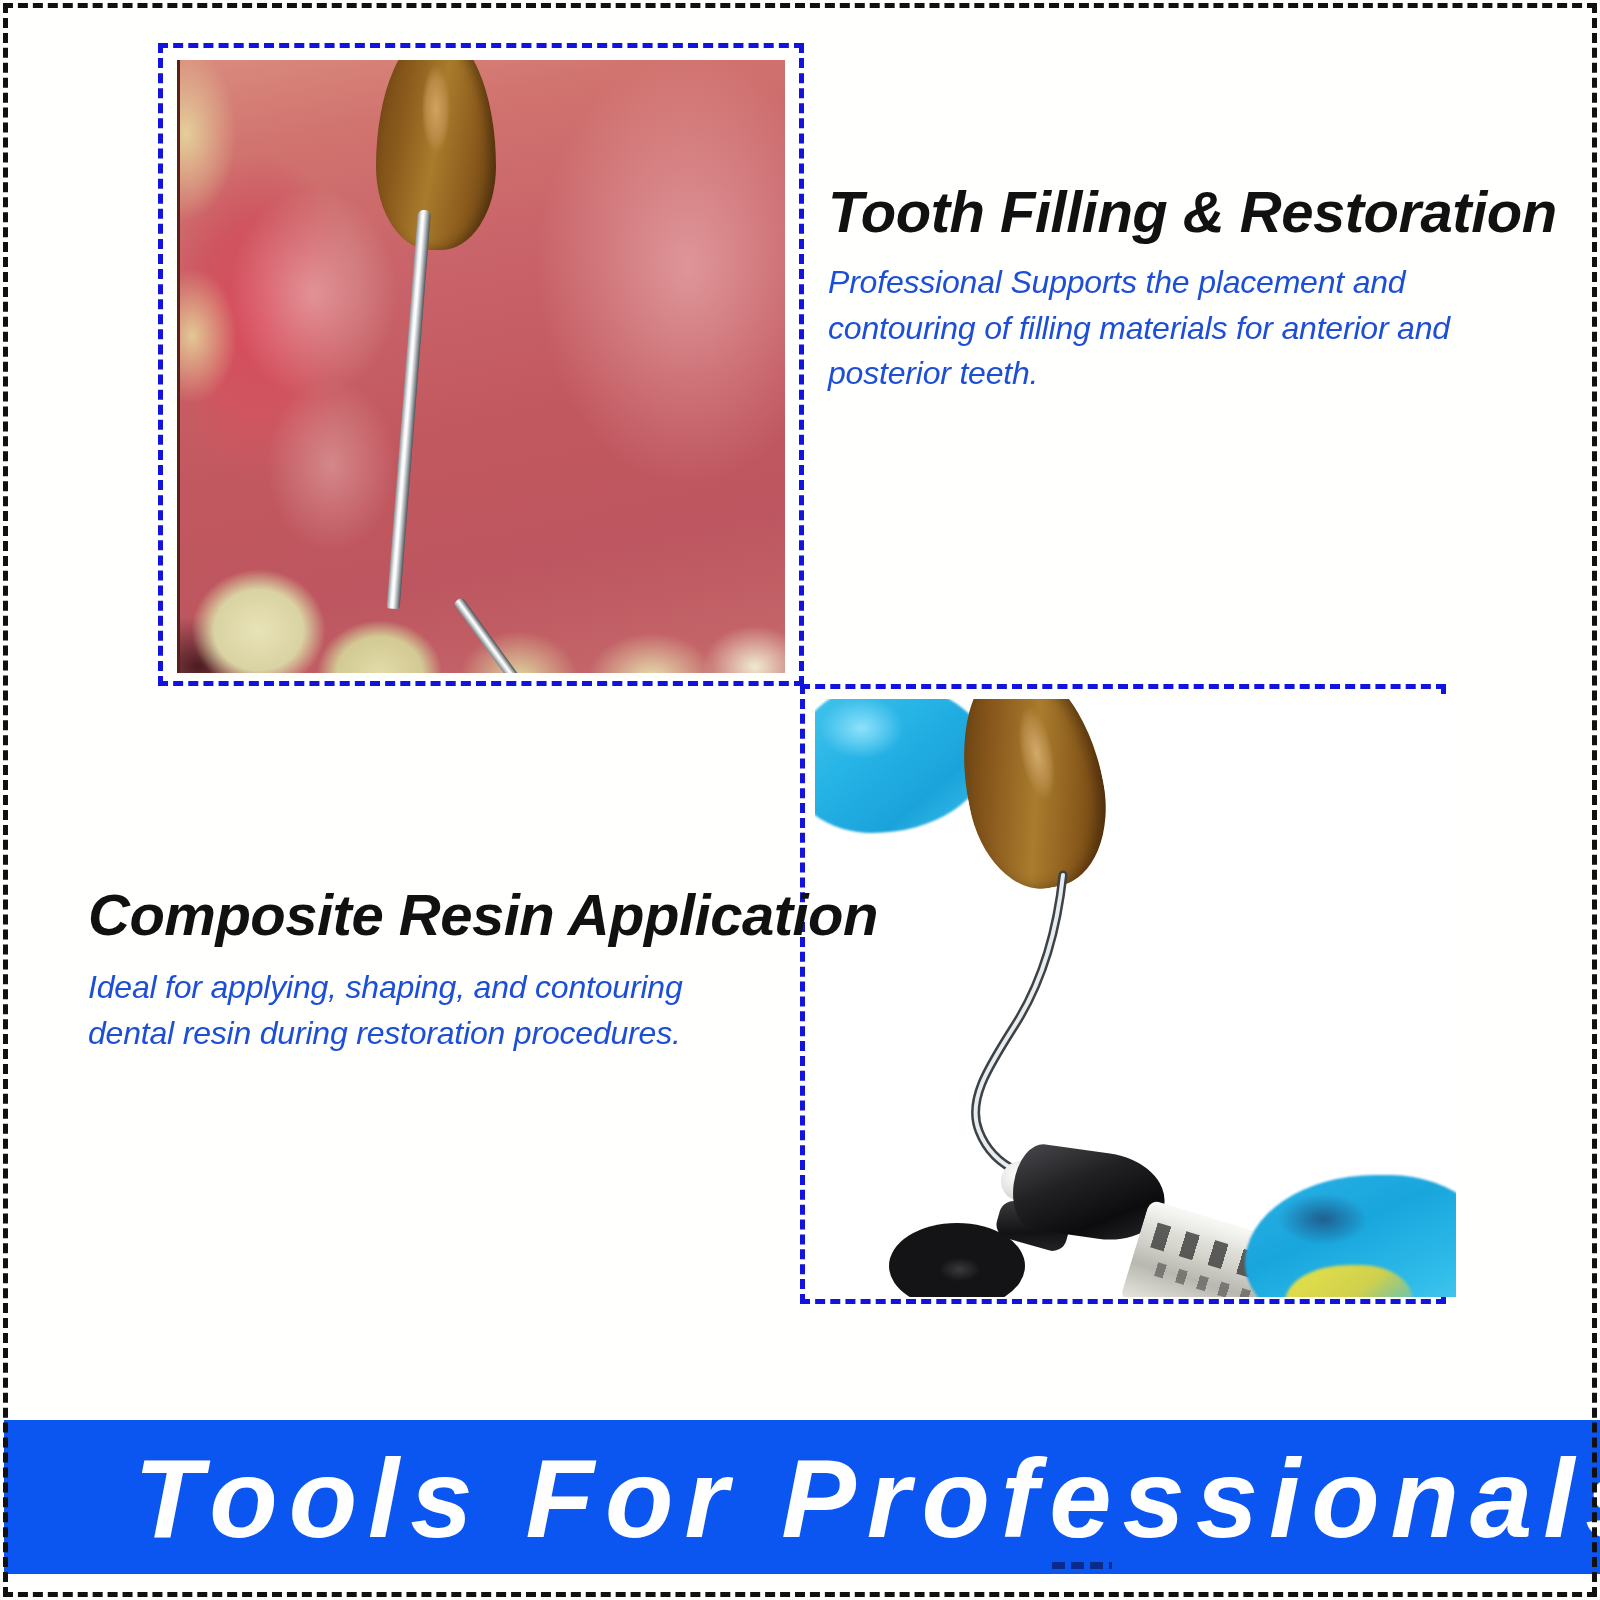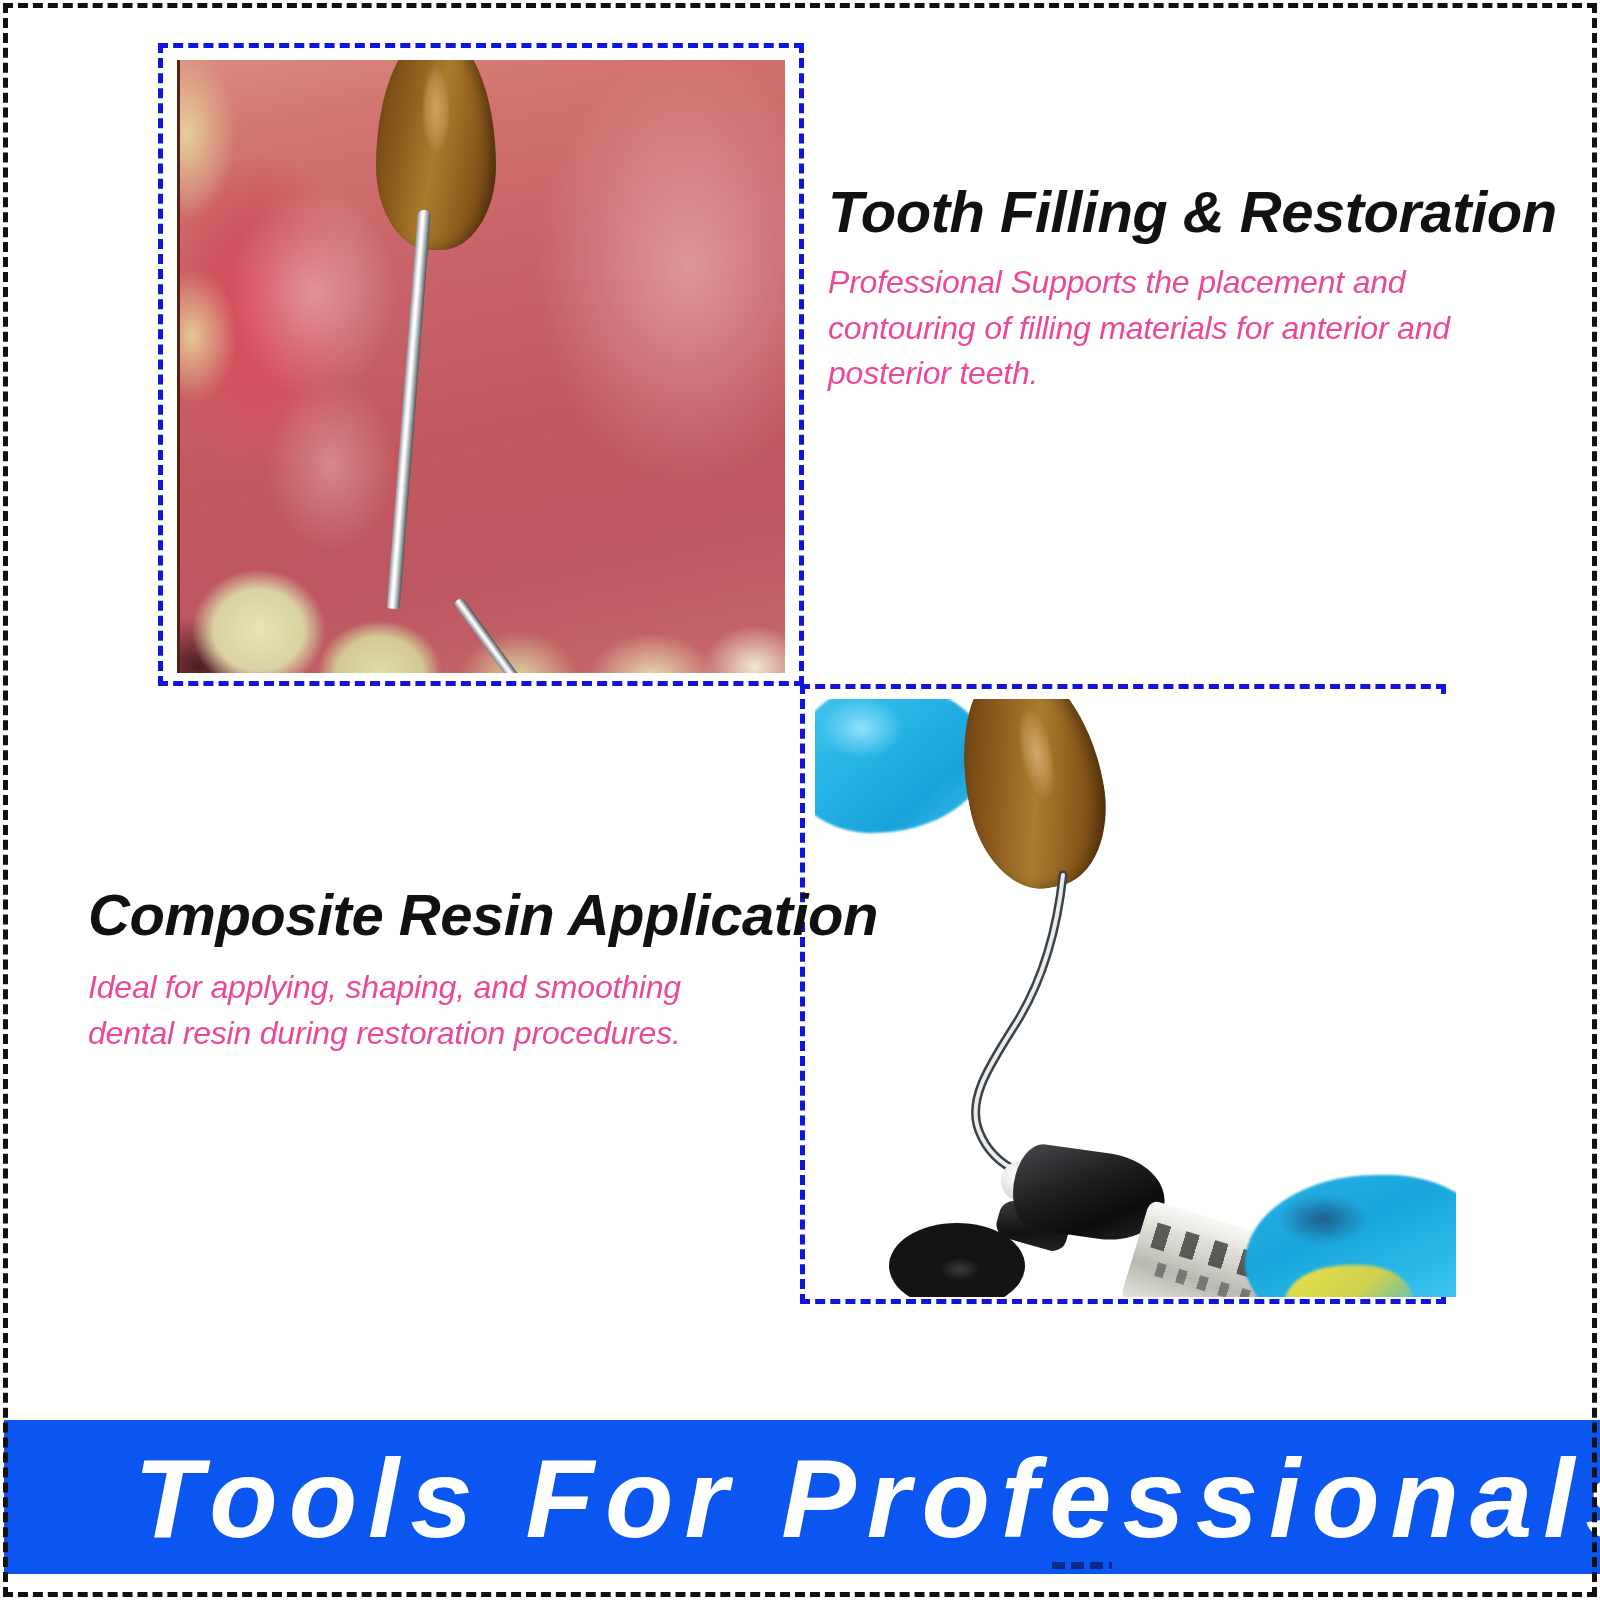--- a/index.html
+++ b/index.html
@@ -217,21 +217,21 @@
     font-stretch:condensed;
     letter-spacing:-0.5px;
     color:#111111;
     line-height:1.06;
     white-space:nowrap;
   }
   .feature-desc {
     font-size:32px;
     font-style:italic;
     font-stretch:condensed;
-    color:#ec4899;
+    color:#1d4ed8;
     line-height:1.42;
     letter-spacing:-0.2px;
   }
 
   #text-block-top {
     position:absolute;
     left:828px; top:181px;
     width:706px;
     z-index:20;
   }
@@ -288,21 +288,21 @@
     </div>
   </div>
 
   <div id="text-block-top">
     <div class="feature-title">Tooth Filling &amp; Restoration</div>
     <div class="feature-desc">Professional Supports the placement and contouring of filling materials for anterior and posterior teeth.</div>
   </div>
 
   <div id="text-block-bottom">
     <div class="feature-title">Composite Resin Application</div>
-    <div class="feature-desc">Ideal for applying, shaping, and smoothing dental resin during restoration procedures.</div>
+    <div class="feature-desc">Ideal for applying, shaping, and contouring dental resin during restoration procedures.</div>
   </div>
 
   <div class="photo-frame" id="frame-bottom">
     <div class="photo-inner" id="photo-syringe">
       <div id="glove-top"></div>
       <div id="instrument-handle-2"></div>
       <svg id="probe-curve-2" viewBox="0 0 300 330">
         <path d="M188 6 C182 62 168 112 140 156 C112 200 92 232 104 262 C114 288 134 300 152 306" fill="none" stroke="#3c4246" stroke-width="9" stroke-linecap="round"></path>
         <path d="M188 6 C182 62 168 112 140 156 C112 200 92 232 104 262 C114 288 134 300 152 306" fill="none" stroke="#e9ecee" stroke-width="4" stroke-linecap="round"></path>
       </svg>

